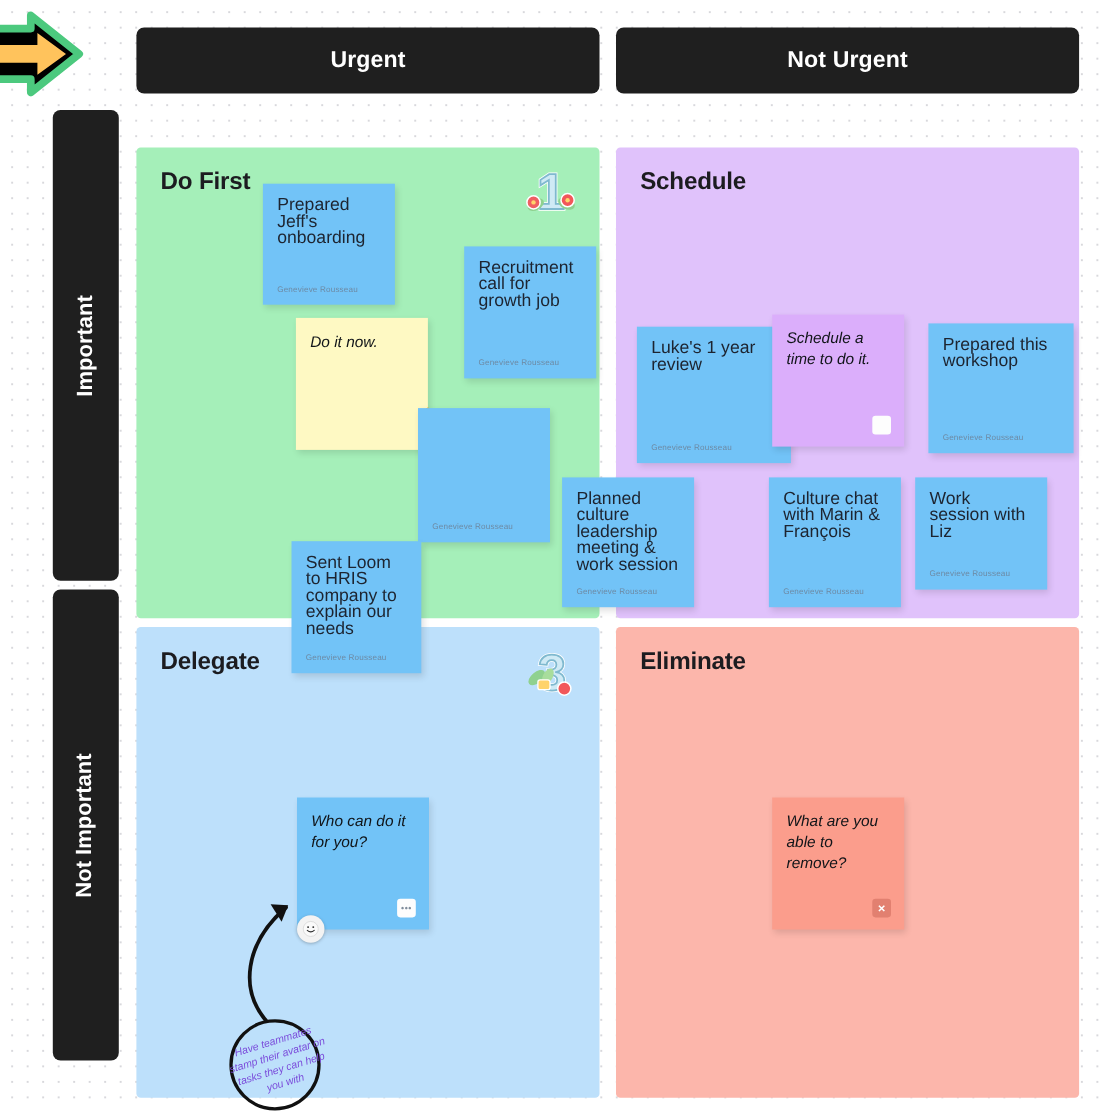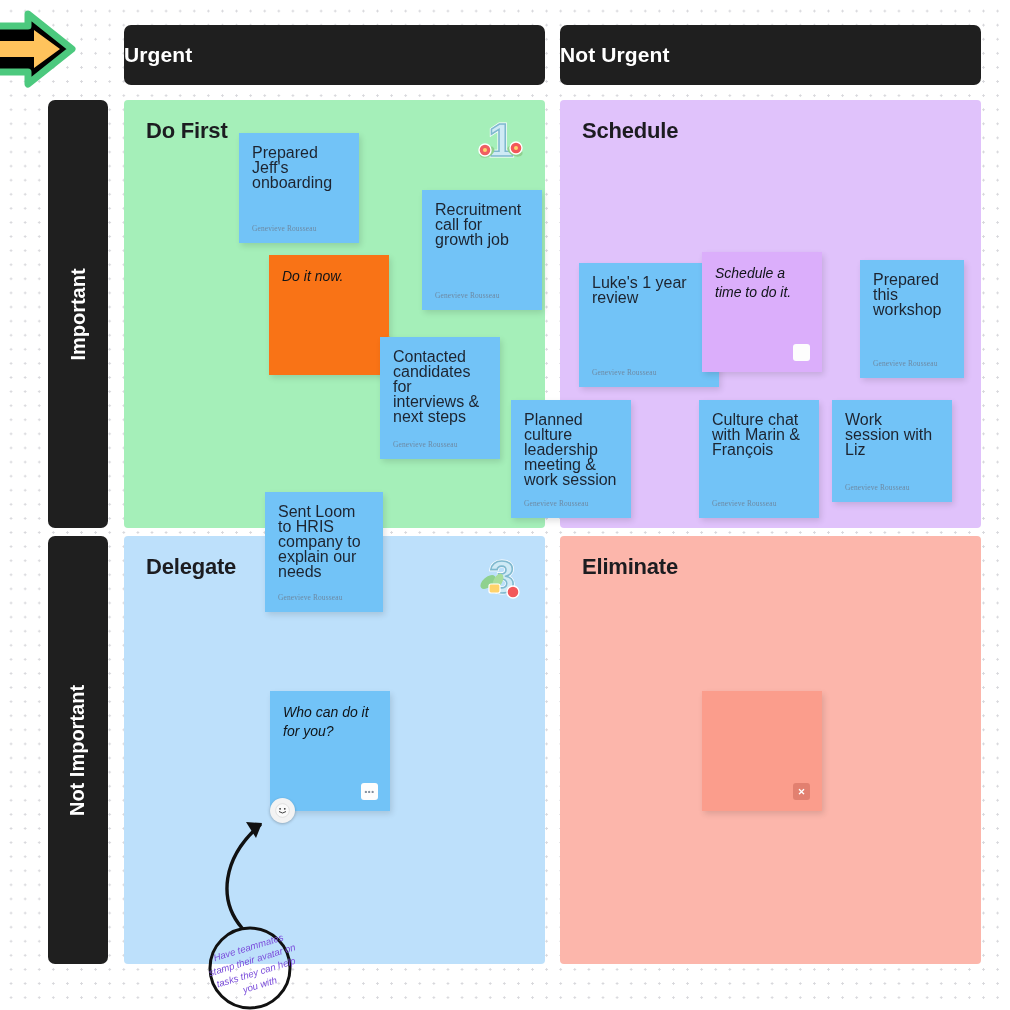--- a/index.html
+++ b/index.html
@@ -31,20 +31,21 @@
   }
 
   
   .col-header {
     position: absolute;
     height: 60px;
     background: #1f1f1f;
     border-radius: 7px;
     display: flex;
     align-items: center;
+    justify-content: center;
   }
   .col-header span {
     color: #ffffff;
     font-size: 21px;
     font-weight: bold;
     letter-spacing: .1px;
   }
   #hdr-urgent     { left: 124px; top: 25px; width: 421px; }
   #hdr-not-urgent { left: 560px; top: 25px; width: 421px; }
 
@@ -67,20 +68,21 @@
     transform: rotate(-90deg);
   }
   #row-important     { top: 100px; height: 428px; }
   #row-not-important { top: 536px; height: 428px; }
 
   
   .quadrant {
     position: absolute;
     border-radius: 4px;
     overflow: visible;
+    margin-top: 34px;
   }
   .quadrant .q-title {
     position: absolute;
     left: 22px;
     top: 18px;
     font-size: 22px;
     font-weight: bold;
     color: #1c1c20;
     letter-spacing: -.2px;
   }
@@ -110,31 +112,30 @@
     line-height: 15px;
     color: #1d2430;
   }
   .note .note-author {
     position: absolute;
     left: 13px;
     bottom: 10px;
     font-size: 7.4px;
     color: #6d8aa4;
     letter-spacing: .15px;
-    font-family: Liberation Serif, serif;
   }
   .note.prompt .note-text {
     font-style: italic;
     font-size: 14px;
     line-height: 19px;
     color: #101418;
   }
 
   .note.blue   { background: #72c3f7; }
-  .note.green  { background: #f97316; }
+  .note.green  { background: #fef9c3; }
   .note.purple { background: #dbaefb; }
   .note.red    { background: #fb9d8c; }
 
   
   .badge {
     position: absolute;
     right: 12px;
     bottom: 11px;
     width: 17px;
     height: 17px;
@@ -250,21 +251,20 @@
       <div class="warn-diamond" style="right:-9px; bottom:22px;">
         <svg viewBox="0 0 18 18" width="18" height="18">
           <rect x="3.2" y="3.2" width="11.6" height="11.6" rx="1.6" fill="#f2a818" transform="rotate(45 9 9)"></rect>
           <rect x="8.2" y="4.3" width="1.7" height="6" fill="#2b2b2b"></rect>
           <rect x="8.2" y="11.6" width="1.7" height="1.8" fill="#2b2b2b"></rect>
         </svg>
       </div>
     </div>
 
     <div class="note blue" style="left:256px; top:237px; width:120px; height:122px;">
-      <div class="note-text">Contacted candidates for interviews &amp; next steps</div>
       <div class="note-author">Genevieve Rousseau</div>
     </div>
   </div>
 
   <div class="note blue" style="left:265px; top:492px; width:118px; height:120px; z-index:6;">
     <div class="note-text">Sent Loom to HRIS company to explain our needs</div>
     <div class="note-author">Genevieve Rousseau</div>
   </div>
 
   <div class="quadrant" id="q-schedule">
@@ -273,21 +273,21 @@
     <div class="note blue" style="left:19px; top:163px; width:140px; height:124px;">
       <div class="note-text">Luke's 1 year review</div>
       <div class="note-author">Genevieve Rousseau</div>
     </div>
 
     <div class="note purple prompt" style="left:142px; top:152px; width:120px; height:120px;">
       <div class="note-text">Schedule a time to do it.</div>
       <div class="badge white-square"></div>
     </div>
 
-    <div class="note blue" style="left:300px; top:160px; width:104px; height:118px;">
+    <div class="note blue" style="left:284px; top:160px; width:132px; height:118px;">
       <div class="note-text">Prepared this workshop</div>
       <div class="note-author">Genevieve Rousseau</div>
     </div>
 
     <div class="note blue" style="left:-49px; top:300px; width:120px; height:118px;">
       <div class="note-text">Planned culture leadership meeting &amp; work session</div>
       <div class="note-author">Genevieve Rousseau</div>
     </div>
 
     <div class="note blue" style="left:139px; top:300px; width:120px; height:118px;">
@@ -327,20 +327,21 @@
         <circle cx="15.5" cy="10.3" r="1.15" fill="#2c2c2c"></circle>
         <path d="M8.3 14.2 Q12.5 17.8 16.7 14.2" stroke="#2c2c2c" stroke-width="1.2" fill="none" stroke-linecap="round"></path>
       </svg>
     </div>
   </div>
 
   <div class="quadrant" id="q-eliminate">
     <div class="q-title">Eliminate</div>
 
     <div class="note red prompt" style="left:142px; top:155px; width:120px; height:120px;">
+      <div class="note-text">What are you able to remove?</div>
       <div class="badge x-mark">✕</div>
     </div>
   </div>
 
   <div id="annotation">
     <svg viewBox="0 0 130 210" width="130" height="210">
       <circle cx="50" cy="168" r="40" fill="none" stroke="#111111" stroke-width="3"></circle>
       <path d="M42 128 C 18 100, 22 58, 60 25" fill="none" stroke="#111111" stroke-width="3.4" stroke-linecap="round"></path>
       <path d="M46 22 L62 23 L56 38 Z" fill="#111111"></path>
     </svg>

